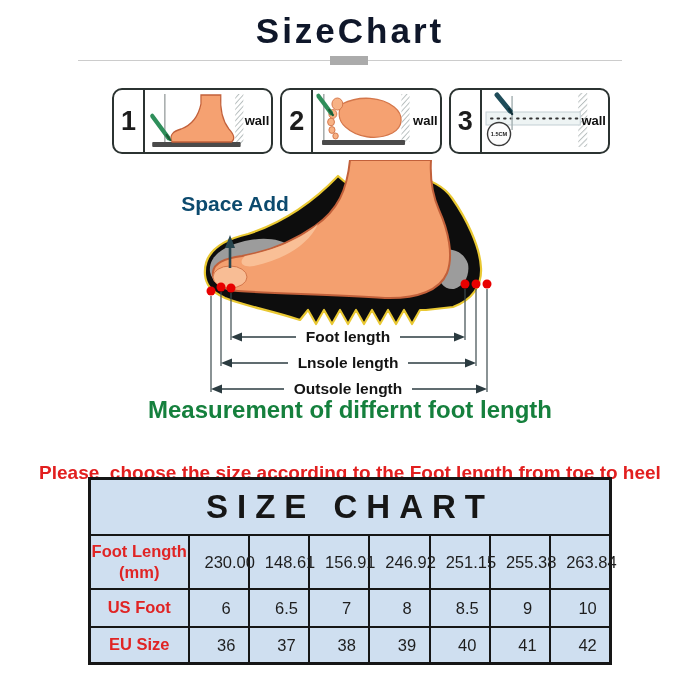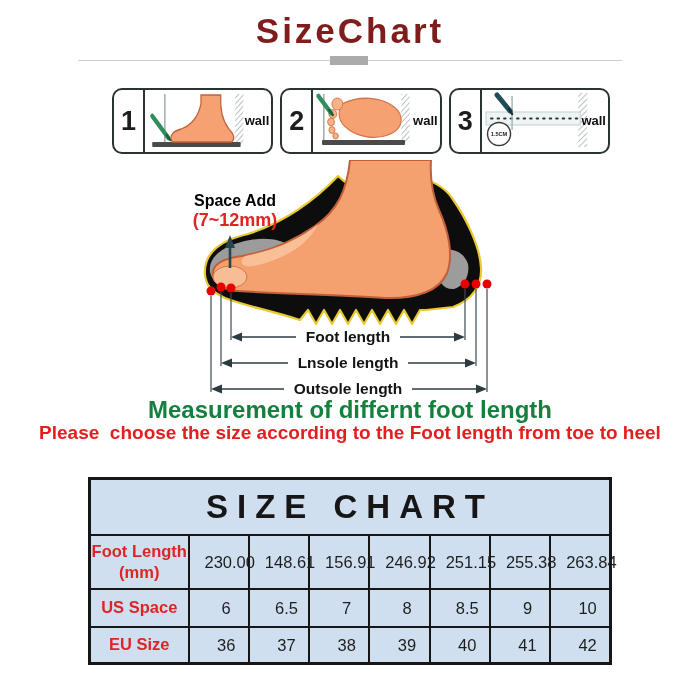--- a/index.html
+++ b/index.html
@@ -1,43 +1,43 @@
 <!DOCTYPE html>
 <html><head>
 <meta charset="utf-8">
 <style>
   html,body{margin:0;padding:0;background:#ffffff;}
   .canvas{position:relative;width:700px;height:700px;background:#ffffff;overflow:hidden;
           font-family:"Liberation Sans",sans-serif;}
 
   
   .page-title{position:absolute;top:11px;left:0;width:700px;text-align:center;
-    font-size:35px;font-weight:bold;letter-spacing:3px;color:#7f1d1d;}
+    font-size:35px;font-weight:bold;letter-spacing:3px;color:#0f172a;}
   .divider{position:absolute;top:60px;left:78px;width:544px;height:1px;background:#cccccc;}
   .divider-notch{position:absolute;top:56px;left:330px;width:38px;height:9px;background:#ababab;}
 
   
   .panels{position:absolute;top:88px;left:112px;width:498px;display:flex;gap:7px;}
   .panel{flex:1;height:66px;border:2.5px solid #2b3331;border-radius:10px;background:#fff;
          display:flex;position:relative;box-sizing:border-box;}
   .panel-num{width:29px;border-right:2px solid #2b3331;display:flex;align-items:center;
     justify-content:center;font-size:27px;font-weight:bold;color:#1d1d1d;flex:none;}
   .panel-art{flex:1;position:relative;}
   .panel-art svg{position:absolute;inset:0;width:100%;height:100%;}
   .wall-label{position:absolute;top:23px;right:2px;font-size:13px;font-weight:bold;color:#101010;margin-left:44px;}
 
   
   .foot-svg{position:absolute;left:150px;top:160px;width:410px;height:245px;}
   .space-add{position:absolute;left:168px;top:192px;width:134px;text-align:center;line-height:1.15;}
-  .space-add .l1{font-size:16px;font-weight:bold;color:#000000;}
+  .space-add .l1{font-size:21px;font-weight:bold;color:#0c4a6e;}
   .space-add .l2{font-size:18px;font-weight:bold;color:#e02424;}
   .measure-label{font-family:"Liberation Sans",sans-serif;font-weight:bold;}
   .caption{position:absolute;top:396px;left:0;width:700px;text-align:center;
     font-size:24px;font-weight:bold;color:#15803d;}
-  .instruction{position:absolute;top:422px;left:0;width:700px;text-align:center;
+  .instruction{position:absolute;top:462px;left:0;width:700px;text-align:center;
     font-size:19px;font-weight:bold;color:#e21f1f;white-space:pre;}
 
   
   .size-table{position:absolute;left:88px;top:477px;width:524px;border-collapse:collapse;
     table-layout:fixed;background:#cfdff0;border:3px solid #161616;}
   .size-table td{border:2px solid #161616;text-align:center;vertical-align:middle;padding:0;}
   .size-table .thead{height:54px;font-size:33px;font-weight:bold;letter-spacing:9px;color:#161616;}
   .size-table .r-foot td{height:52px;}
   .size-table .r-us td{height:36px;}
   .size-table .r-eu td{height:34px;}
@@ -183,21 +183,20 @@
       <line x1="68" y1="229" x2="134" y2="229"></line>
         <line x1="262" y1="229" x2="330" y2="229"></line>
     </g>
     <polygon points="61,229 72,224.5 72,233.5" fill="#2b3b40"></polygon>
     <polygon points="337,229 326,224.5 326,233.5" fill="#2b3b40"></polygon>
     <text x="198" y="234" text-anchor="middle" font-size="15.5" class="measure-label" fill="#141414">Outsole length</text>
   </svg>
 
   <div class="space-add">
     <div class="l1">Space Add</div>
-    <div class="l2">(7~12mm)</div>
   </div>
 
   <div class="caption">Measurement of differnt foot length</div>
   <div class="instruction">Please  choose the size according to the Foot length from toe to heel</div>
 
   <table class="size-table">
     <colgroup>
       <col style="width:99px">
       <col>
         <col>
@@ -218,21 +217,21 @@
         </td>
         <td class="val">230.00</td>
         <td class="val">148.61</td>
         <td class="val">156.91</td>
         <td class="val">246.92</td>
         <td class="val">251.15</td>
         <td class="val">255.38</td>
         <td class="val">263.84</td>
       </tr>
       <tr class="r-us">
-        <td class="lbl">US Space</td>
+        <td class="lbl">US Foot</td>
         <td class="val">6</td>
         <td class="val">6.5</td>
         <td class="val">7</td>
         <td class="val">8</td>
         <td class="val">8.5</td>
         <td class="val">9</td>
         <td class="val">10</td>
       </tr>
       <tr class="r-eu">
         <td class="lbl">EU Size</td>

